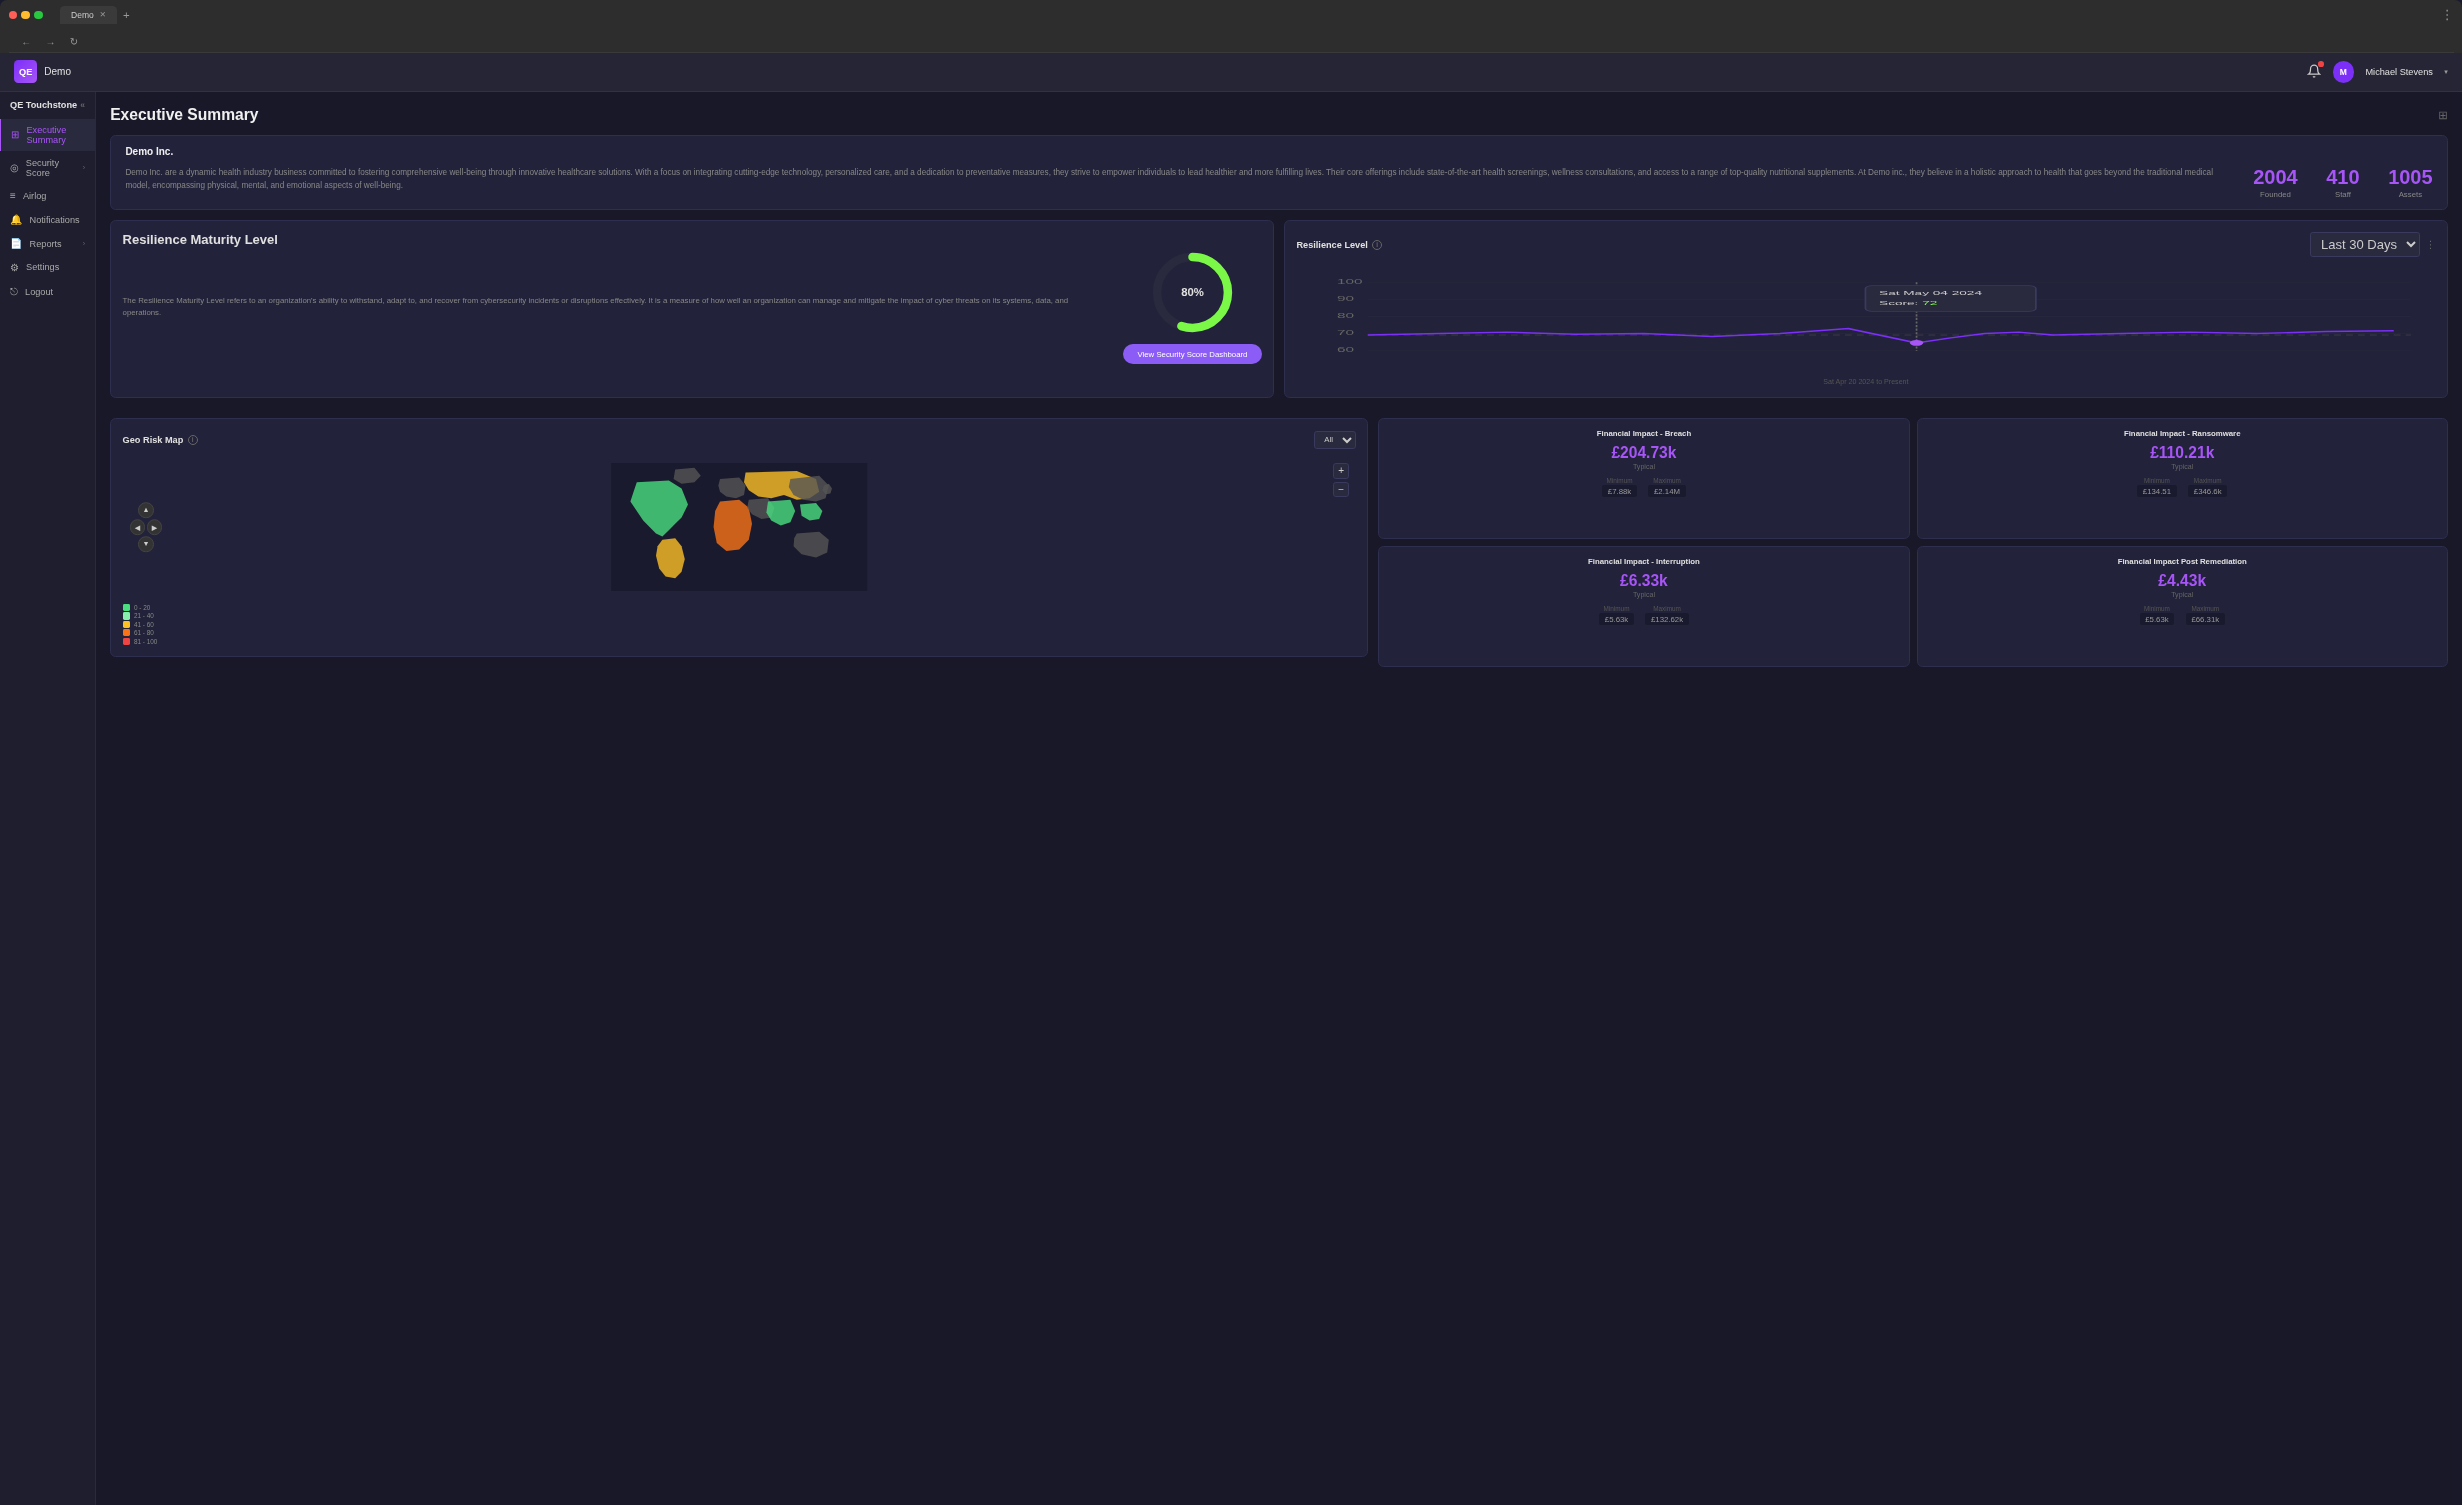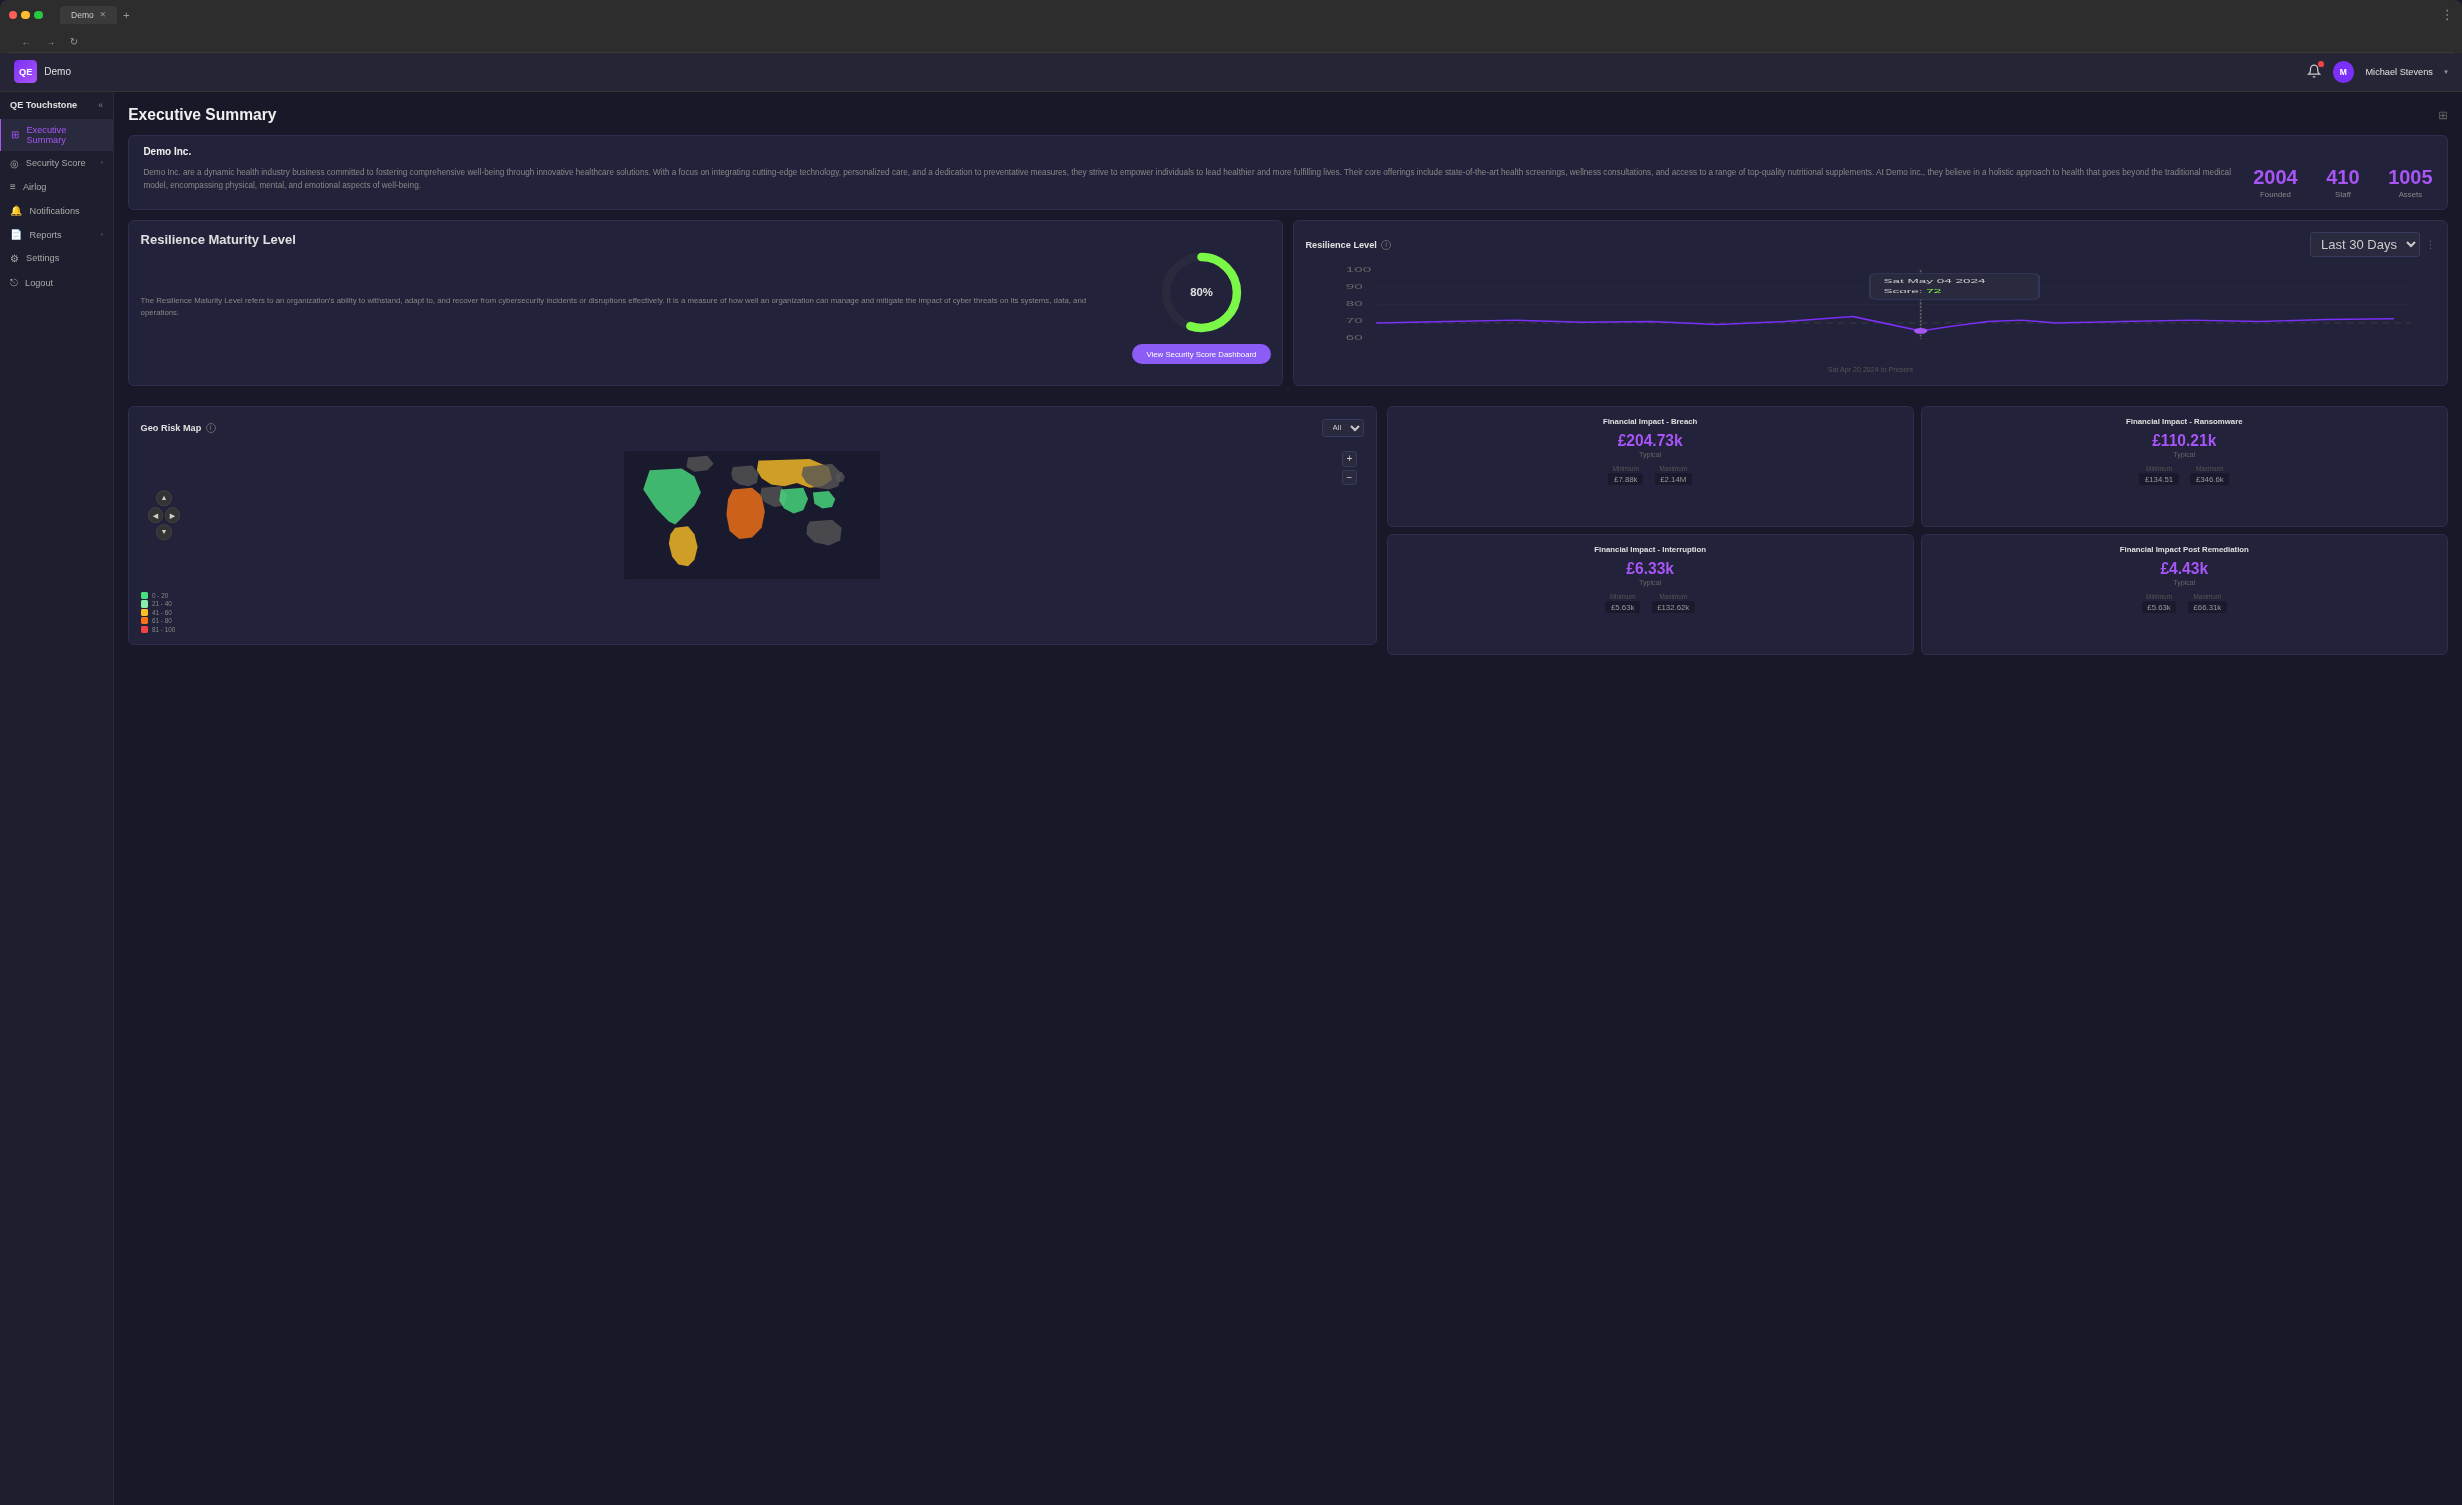--- a/index.html
+++ b/index.html
@@ -149,21 +149,21 @@
 
     
     .main-layout {
       display: flex;
       flex: 1;
       overflow: hidden;
     }
 
     
     .sidebar {
-      width: 114px;
+      width: 96px;
       background: #1e1e2e;
       padding: 8.5px 0;
       border-right: 0.7px solid #2a2a3e;
       flex-shrink: 0;
     }
     .sidebar-header {
       display: flex;
       align-items: center;
       justify-content: space-between;
       padding: 0 10px 8.5px;
@@ -309,21 +309,21 @@
     }
 
     
     .resilience-level-card {
       padding: 11.4px;
     }
     .card-header-row {
       display: flex;
       align-items: center;
       justify-content: space-between;
-      margin-bottom: 6px;
+      margin-bottom: 18px;
     }
     .card-title-with-info {
       display: flex;
       align-items: center;
       gap: 4.3px;
       font-size: 9.2px;
       font-weight: 600;
       color: #e0e0e0;
     }
     .info-icon {

